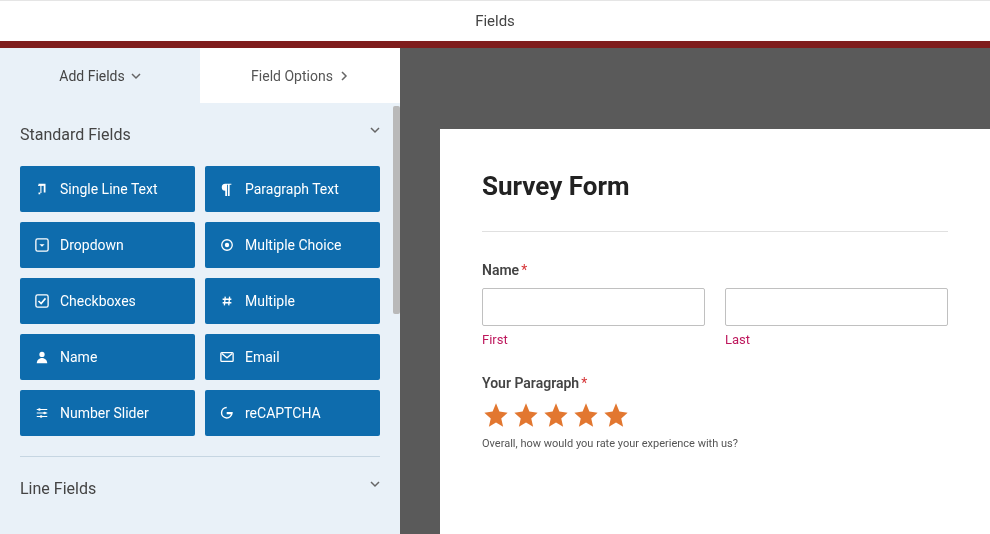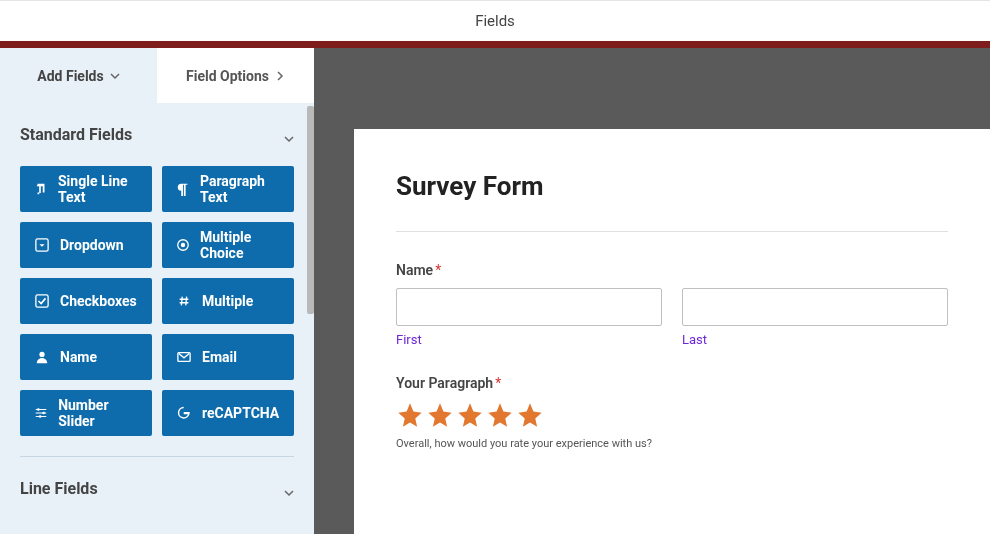--- a/index.html
+++ b/index.html
@@ -16,26 +16,25 @@
       border-bottom: 7px solid #7f1d1d;
       display: flex;
       align-items: center;
       justify-content: center;
       font-size: 15px;
       color: #444;
       background: #fff;
     }
     .main { display: flex; height: calc(100% - 48px); }
     .left-panel {
-      width: 314px;
+      width: 400px;
       background: #e9f1f8;
       display: flex;
       flex-direction: column;
       position: relative;
-      font-weight: bold;
     }
     .tab-row { display: flex; height: 55px; }
     .tab {
       flex: 1;
       display: flex;
       align-items: center;
       justify-content: center;
       font-size: 14px;
       color: #444;
       cursor: pointer;
@@ -57,21 +56,21 @@
       right: 0;
       top: 58px;
       width: 7px;
       height: 208px;
       background: #b9b9b9;
       border-radius: 2px;
     }
     .section-header {
       display: flex;
       justify-content: space-between;
-      align-items: flex-end;
+      align-items: flex-start;
       padding: 22px 20px 14px 20px;
       font-size: 16px;
       color: #444;
       cursor: pointer;
     }
     .section-header .label-text { }
     .field-grid {
       display: grid;
       grid-template-columns: 1fr 1fr;
       gap: 10px;
@@ -143,21 +142,21 @@
     .text-input {
       width: 100%;
       height: 38px;
       border: 1px solid #c0c0c0;
       border-radius: 2px;
       padding: 0 8px;
       font-size: 14px;
     }
     .sublabel {
       font-size: 13px;
-      color: #6d28d9;
+      color: #be185d;
       margin-top: 6px;
       display: block;
     }
     .email-block { margin-bottom: 30px; }
     .experience-block { }
     .stars-row {
       display: flex;
       gap: 2px;
       margin: 6px 0 8px 0;
     }

